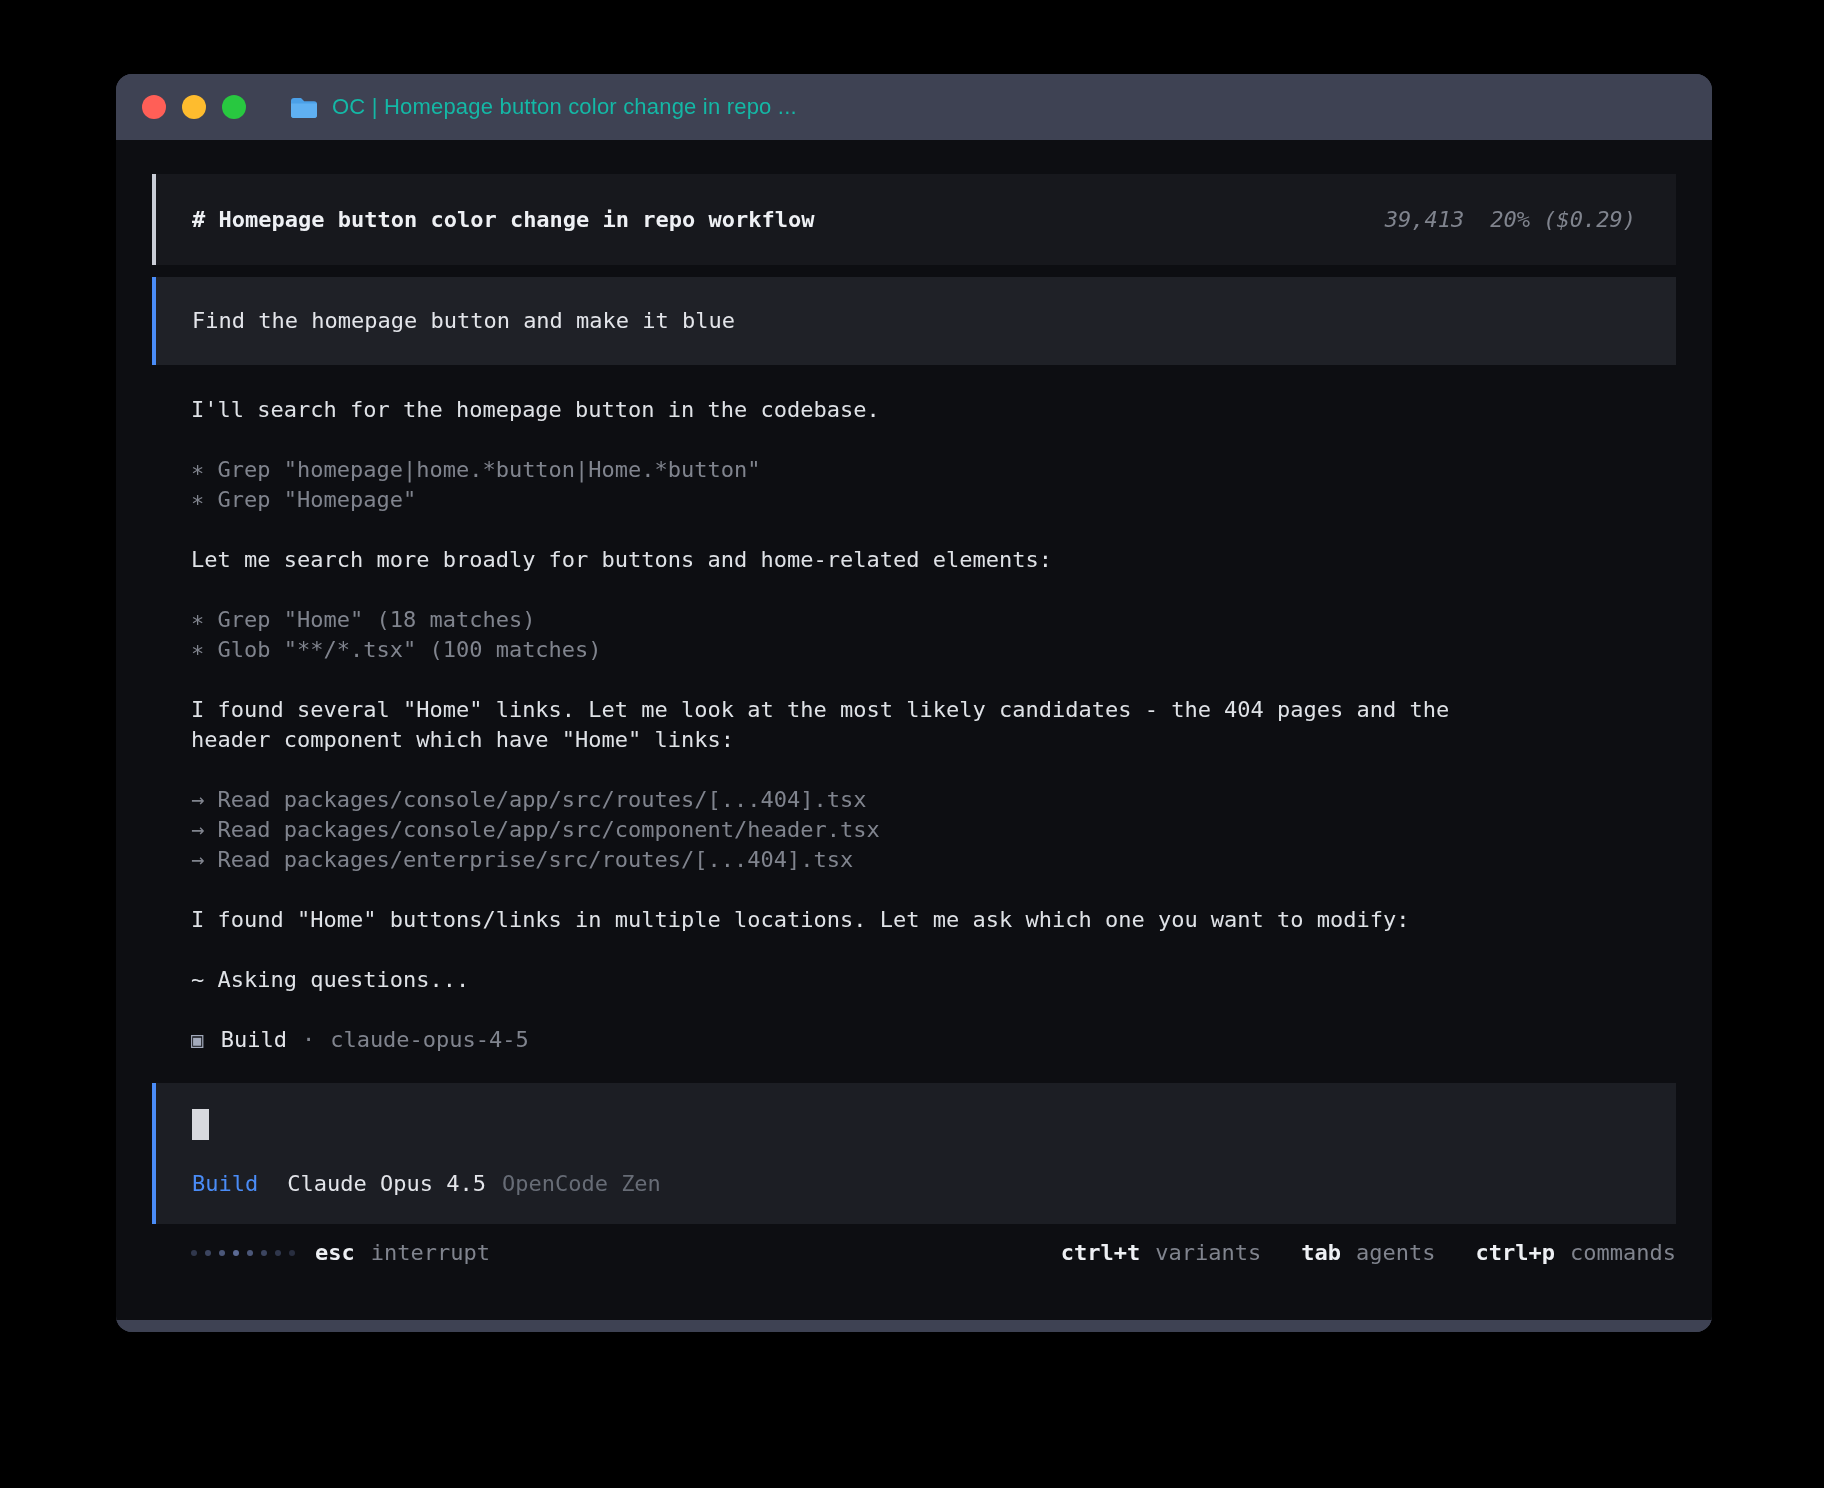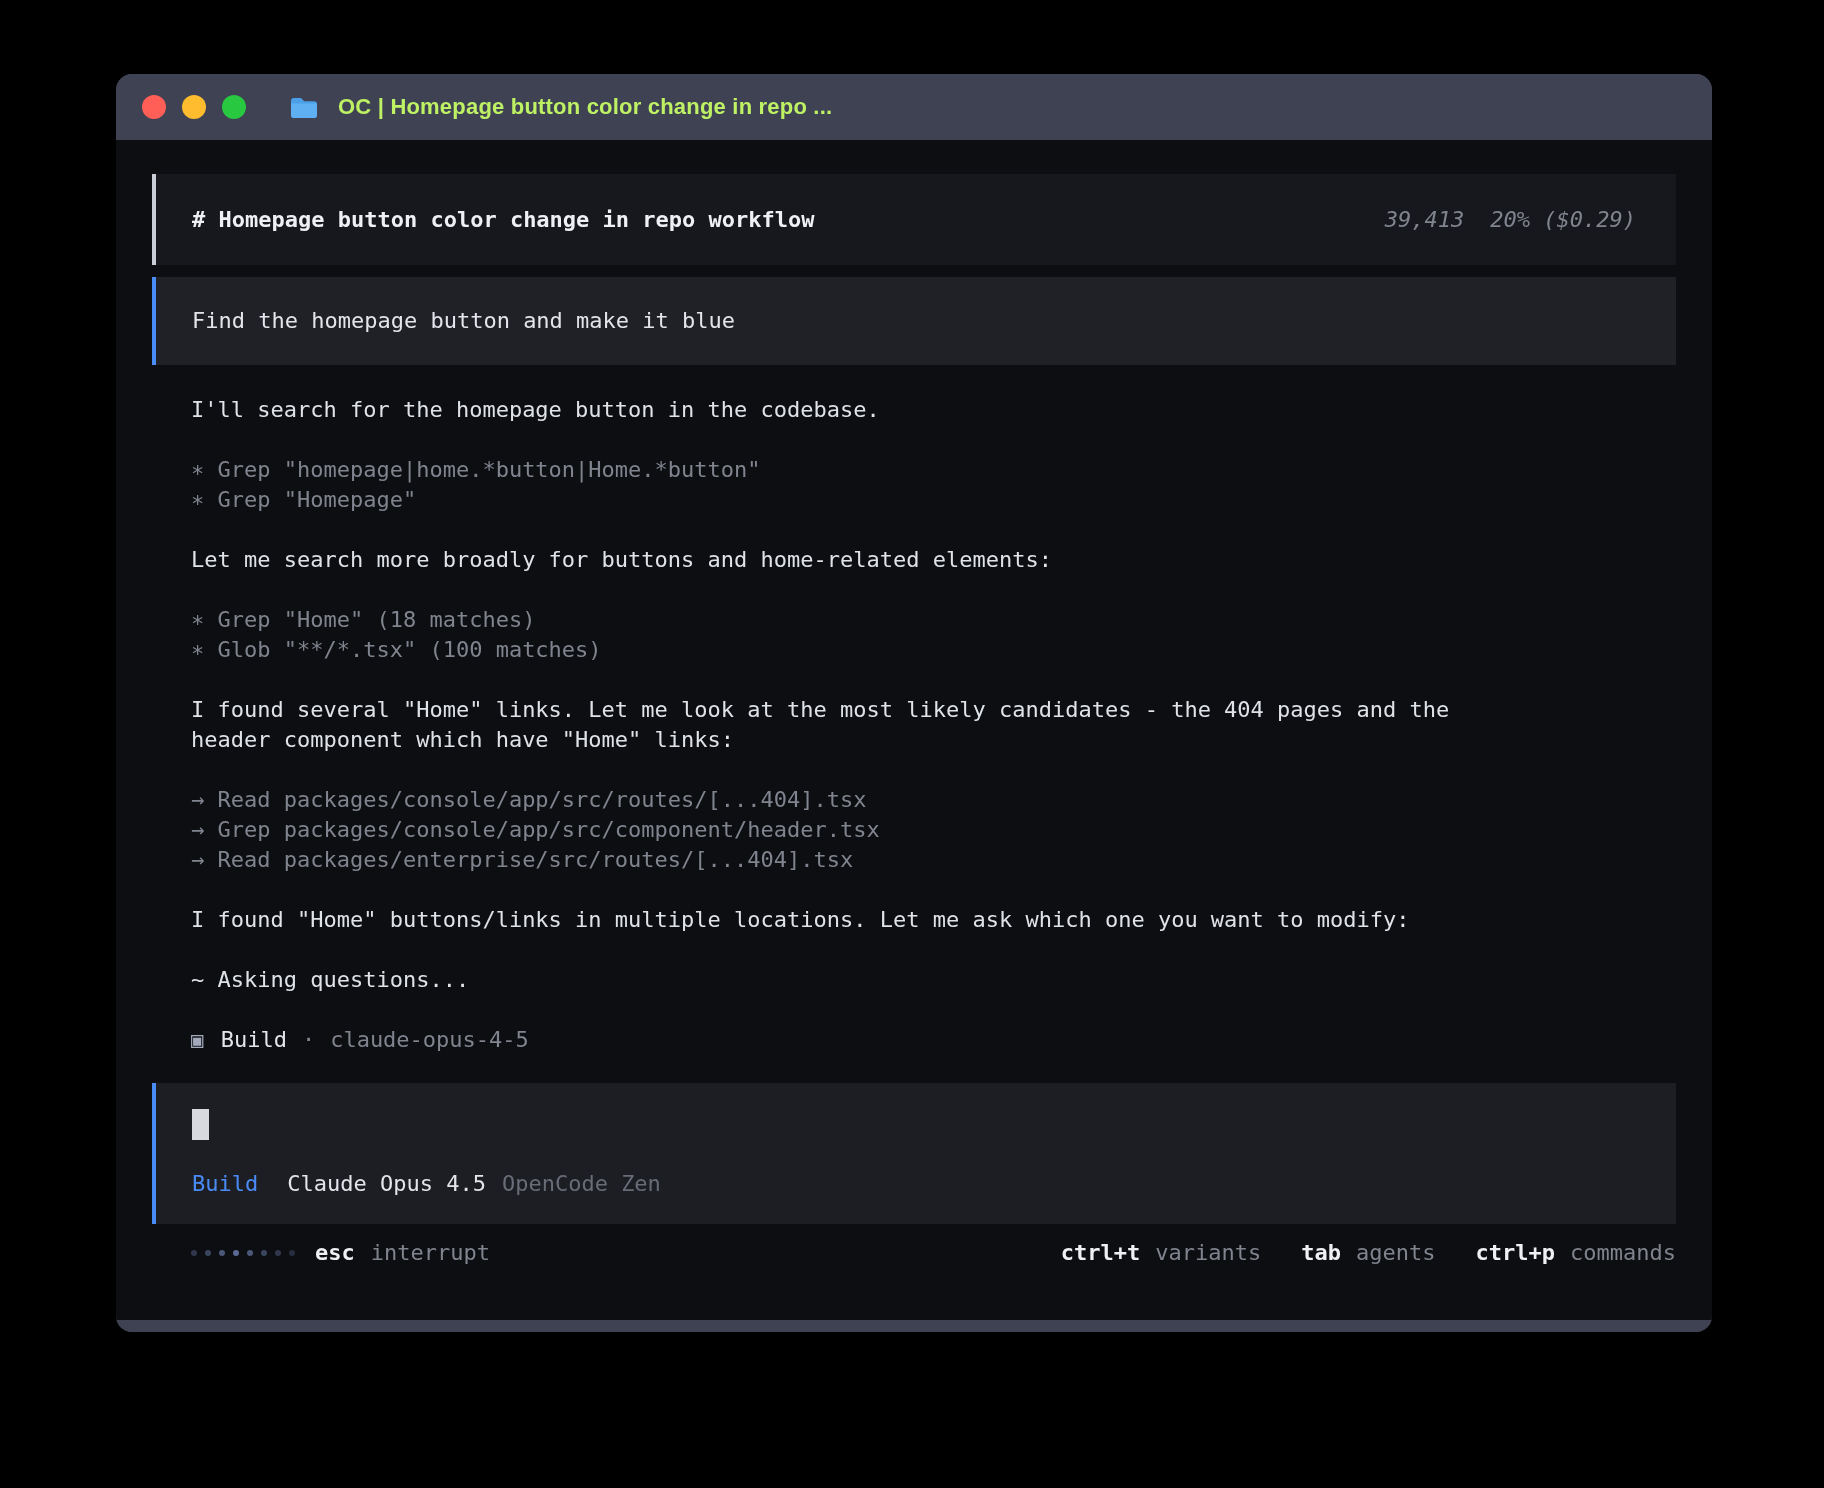--- a/index.html
+++ b/index.html
@@ -16,23 +16,23 @@
   .titlebar {
     height:66px; flex:none; display:flex; align-items:center;
     padding:0 26px; background:var(--frame,#3e4253);
   }
   .traffic { display:flex; gap:16px; margin-right:44px; }
   .tl { width:24px; height:24px; border-radius:50%; }
   .tl.red { background:var(--t-red,#ff5f57); }
   .tl.yellow { background:var(--t-yellow,#febc2e); }
   .tl.green { background:var(--t-green,#28c840); }
   .titlebar-title {
-    display:flex; align-items:center; gap:20px;
-    color:#bef264; font-family:"Liberation Sans", sans-serif;
-    font-weight:bold; font-size:22px; letter-spacing:.2px;
+    display:flex; align-items:center; gap:14px;
+    color:#14b8a6; font-family:"Liberation Sans", sans-serif;
+    font-weight:normal; font-size:22px; letter-spacing:.2px;
   }
   .folder-icon { display:inline-flex; }
 
   
   .terminal {
     flex:1; background:#0d0e12; padding:34px 36px 0 36px;
     display:flex; flex-direction:column; font-size:22px; line-height:30px;
     color:#dfe2e7;
   }
   .footer-strip { height:12px; flex:none; background:var(--frame,#3e4253); }
@@ -139,21 +139,21 @@
         <div class="msg msg-dim">
           <div class="line">∗ Grep "Home" (18 matches)</div>
           <div class="line">∗ Glob "**/*.tsx" (100 matches)</div>
         </div>
         <div class="msg msg-text">
           <div class="line">I found several "Home" links. Let me look at the most likely candidates - the 404 pages and the</div>
           <div class="line">header component which have "Home" links:</div>
         </div>
         <div class="msg msg-dim">
           <div class="line">→ Read packages/console/app/src/routes/[...404].tsx</div>
-          <div class="line">→ Grep packages/console/app/src/component/header.tsx</div>
+          <div class="line">→ Read packages/console/app/src/component/header.tsx</div>
           <div class="line">→ Read packages/enterprise/src/routes/[...404].tsx</div>
         </div>
         <div class="msg msg-text">
           <div class="line">I found "Home" buttons/links in multiple locations. Let me ask which one you want to modify:</div>
         </div>
         <div class="msg msg-text">
           <div class="line">~ Asking questions...</div>
         </div>
       </div>
 

